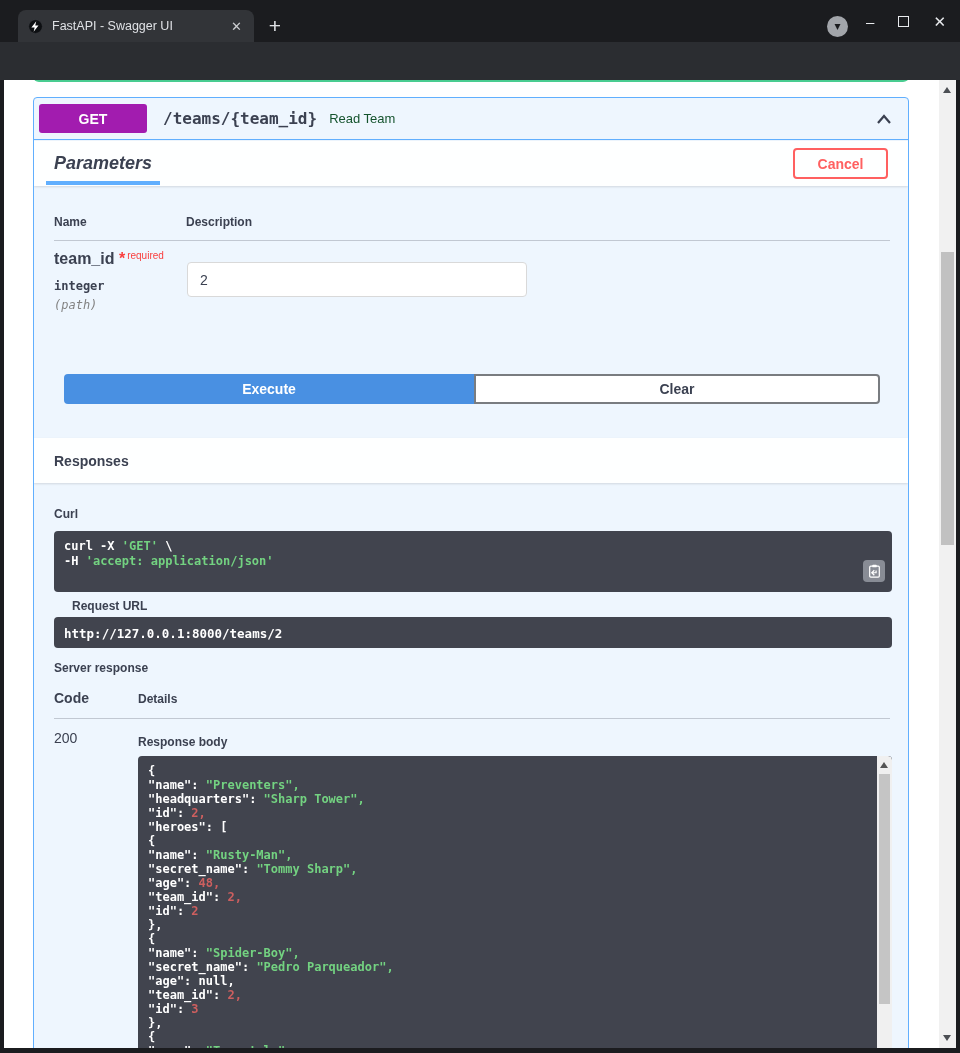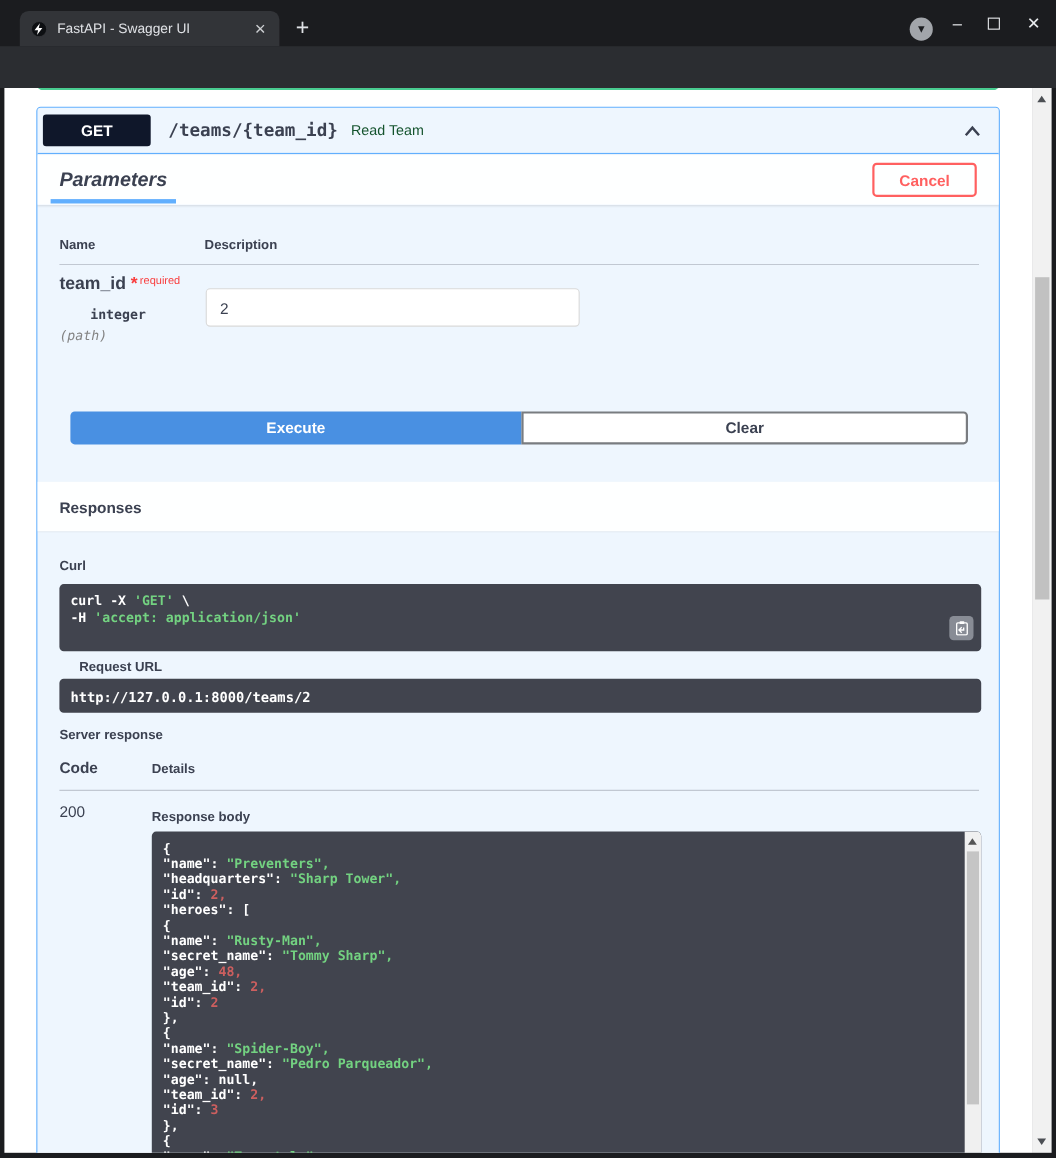--- a/index.html
+++ b/index.html
@@ -39,40 +39,40 @@
   .page { position:absolute; left:4px; top:80px; width:935px; height:968px; background:#fff; overflow:hidden; }
   .post-remnant { position:absolute; left:29px; top:-6px; width:876px; height:8px;
                   border:2px solid #49cc90; border-top:none; border-radius:0 0 6px 6px; }
 
   .opblock { position:absolute; left:29px; top:17px; width:876px; height:955px; background:#eef6fe;
              border:1px solid #61affe; border-radius:4px; overflow:hidden; }
   .op-abs { position:absolute; }
 
   .summary { left:0; top:0; width:100%; height:42px; display:flex; align-items:center;
              padding:0 10px 0 5px; border-bottom:1px solid #61affe; }
-  .method-badge { width:98px; height:29px; background:#0f172a; border-radius:3px; color:#fff;
+  .method-badge { width:108px; height:29px; background:#a21caf; border-radius:3px; color:#fff;
                   font-weight:bold; font-size:14px; display:flex; align-items:center; justify-content:center; cursor:pointer; }
   .op-path { margin-left:16px; font-family:"DejaVu Sans Mono", monospace; font-weight:bold; font-size:16px; color:#3b4151; }
   .op-desc { margin-left:12px; font-size:13px; color:#14532d; }
   .chevron { margin-left:auto; margin-right:6px; cursor:pointer; }
 
   .sec-header { left:0; width:100%; height:45px; background:rgba(255,255,255,.92);
                 box-shadow:0 1px 2px rgba(0,0,0,.12); display:flex; align-items:center; padding:0 20px; }
   .tab-item { font-size:18px; font-weight:bold; color:#3b4151; position:relative; cursor:pointer;font-style:italic; }
   .tab-item:after { content:""; position:absolute; left:-8px; right:-8px; bottom:-11px; height:4px; background:#61affe; }
   .cancel-btn { margin-left:auto; width:95px; height:31px; background:transparent; border:2px solid #ff6060;
                 border-radius:4px; color:#ff6060; font-weight:bold; font-size:14px; font-family:"Liberation Sans",sans-serif; cursor:pointer; }
 
   .col-head { font-size:12px; font-weight:bold; color:#3b4151; }
   .divider { border-bottom:1px solid rgba(59,65,81,.25); }
 
   .param-name { font-size:16px; font-weight:bold; color:#3b4151; }
   .req-star { color:#f93e3e; }
   .req-label { color:#f93e3e; font-size:10px; position:relative; top:-5px; margin-left:2px; font-weight:normal; }
-  .param-type { font-family:"DejaVu Sans Mono", monospace; font-weight:bold; font-size:12px; color:#3b4151;margin-left:28px; }
+  .param-type { font-family:"DejaVu Sans Mono", monospace; font-weight:bold; font-size:12px; color:#3b4151; }
   .param-in { font-family:"DejaVu Sans Mono", monospace; font-style:italic; font-size:12px; color:#838383; }
   .param-input { width:340px; height:35px; border:1px solid #d9d9d9; border-radius:4px; background:#fff;
                  font-size:14px; color:#3b4151; padding:0 12px; font-family:"Liberation Sans",sans-serif; }
 
   .exec-row { display:flex; }
   .execute-btn { width:410px; height:30px; background:#4990e2; border:none; border-radius:4px 0 0 4px;
                  color:#fff; font-weight:bold; font-size:14px; font-family:"Liberation Sans",sans-serif; cursor:pointer; }
   .clear-btn { width:406px; height:30px; background:#fff; border:2px solid #797c80; border-radius:0 4px 4px 0;
                color:#3b4151; font-weight:bold; font-size:14px; font-family:"Liberation Sans",sans-serif; cursor:pointer; }
 

